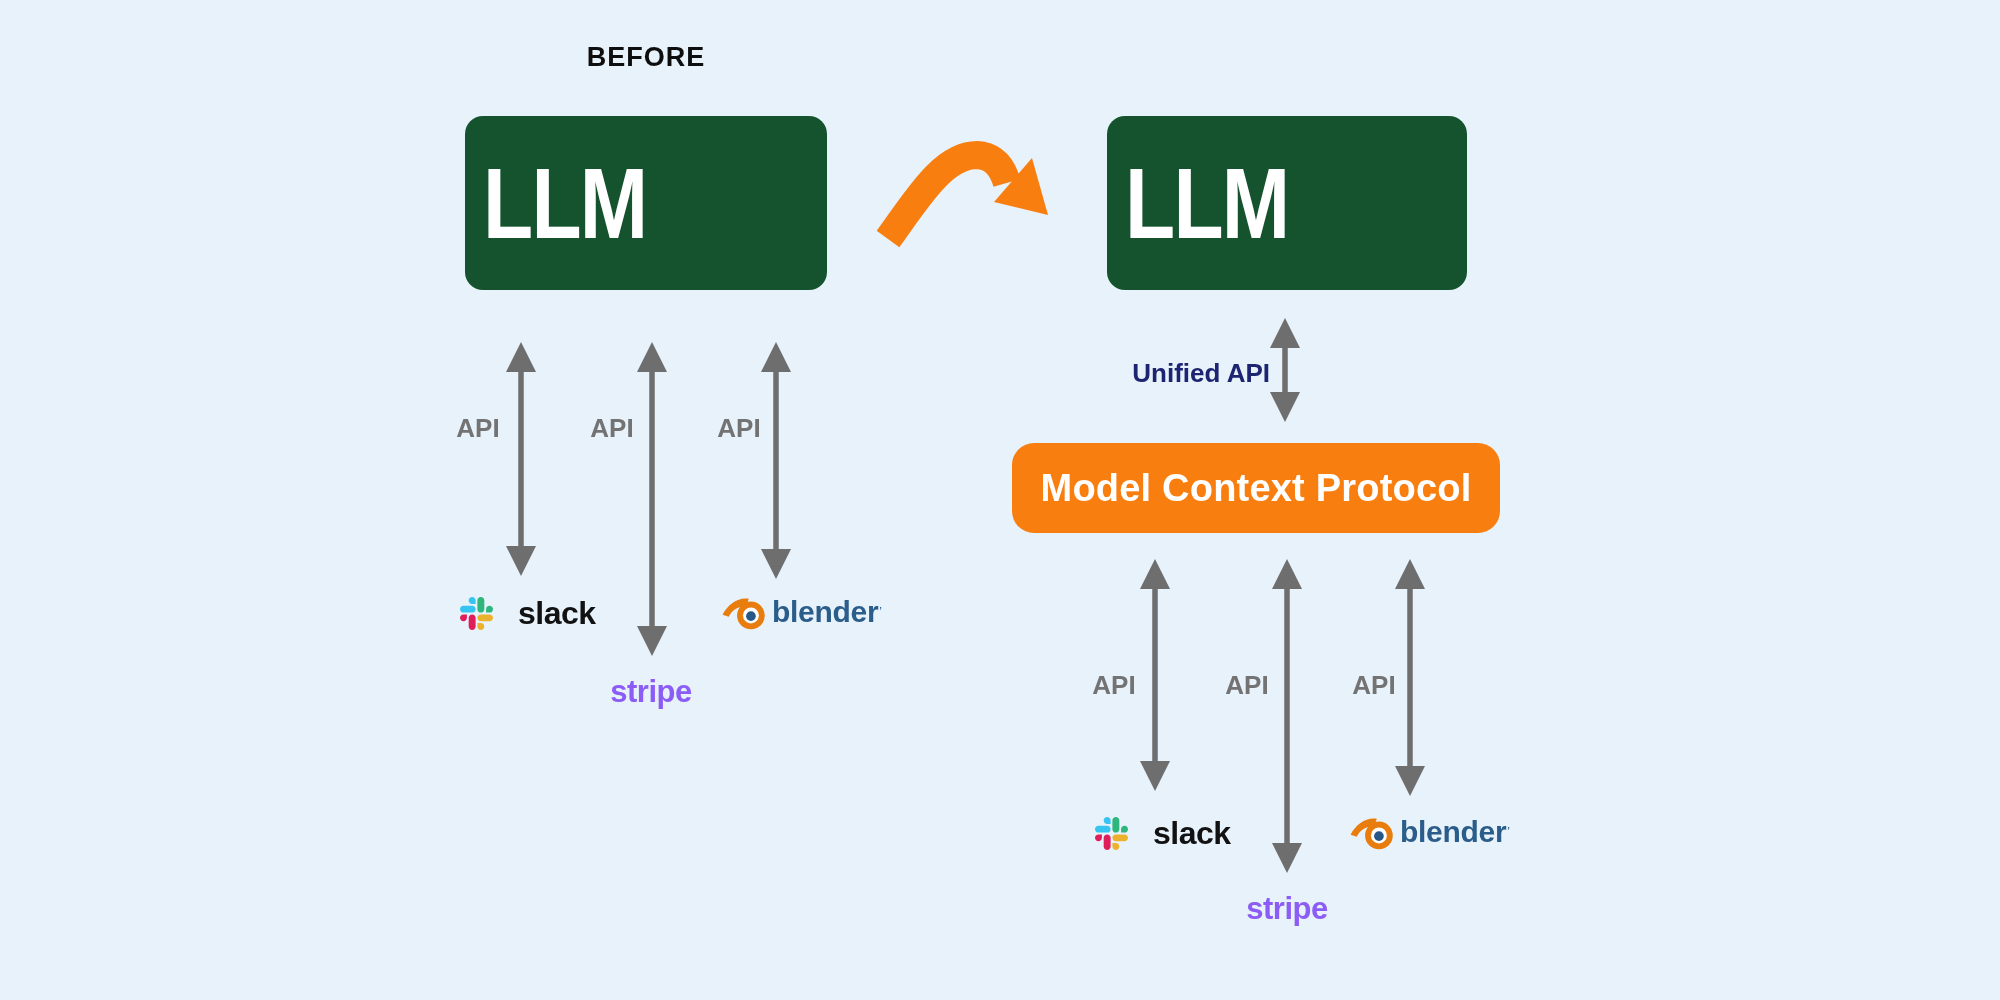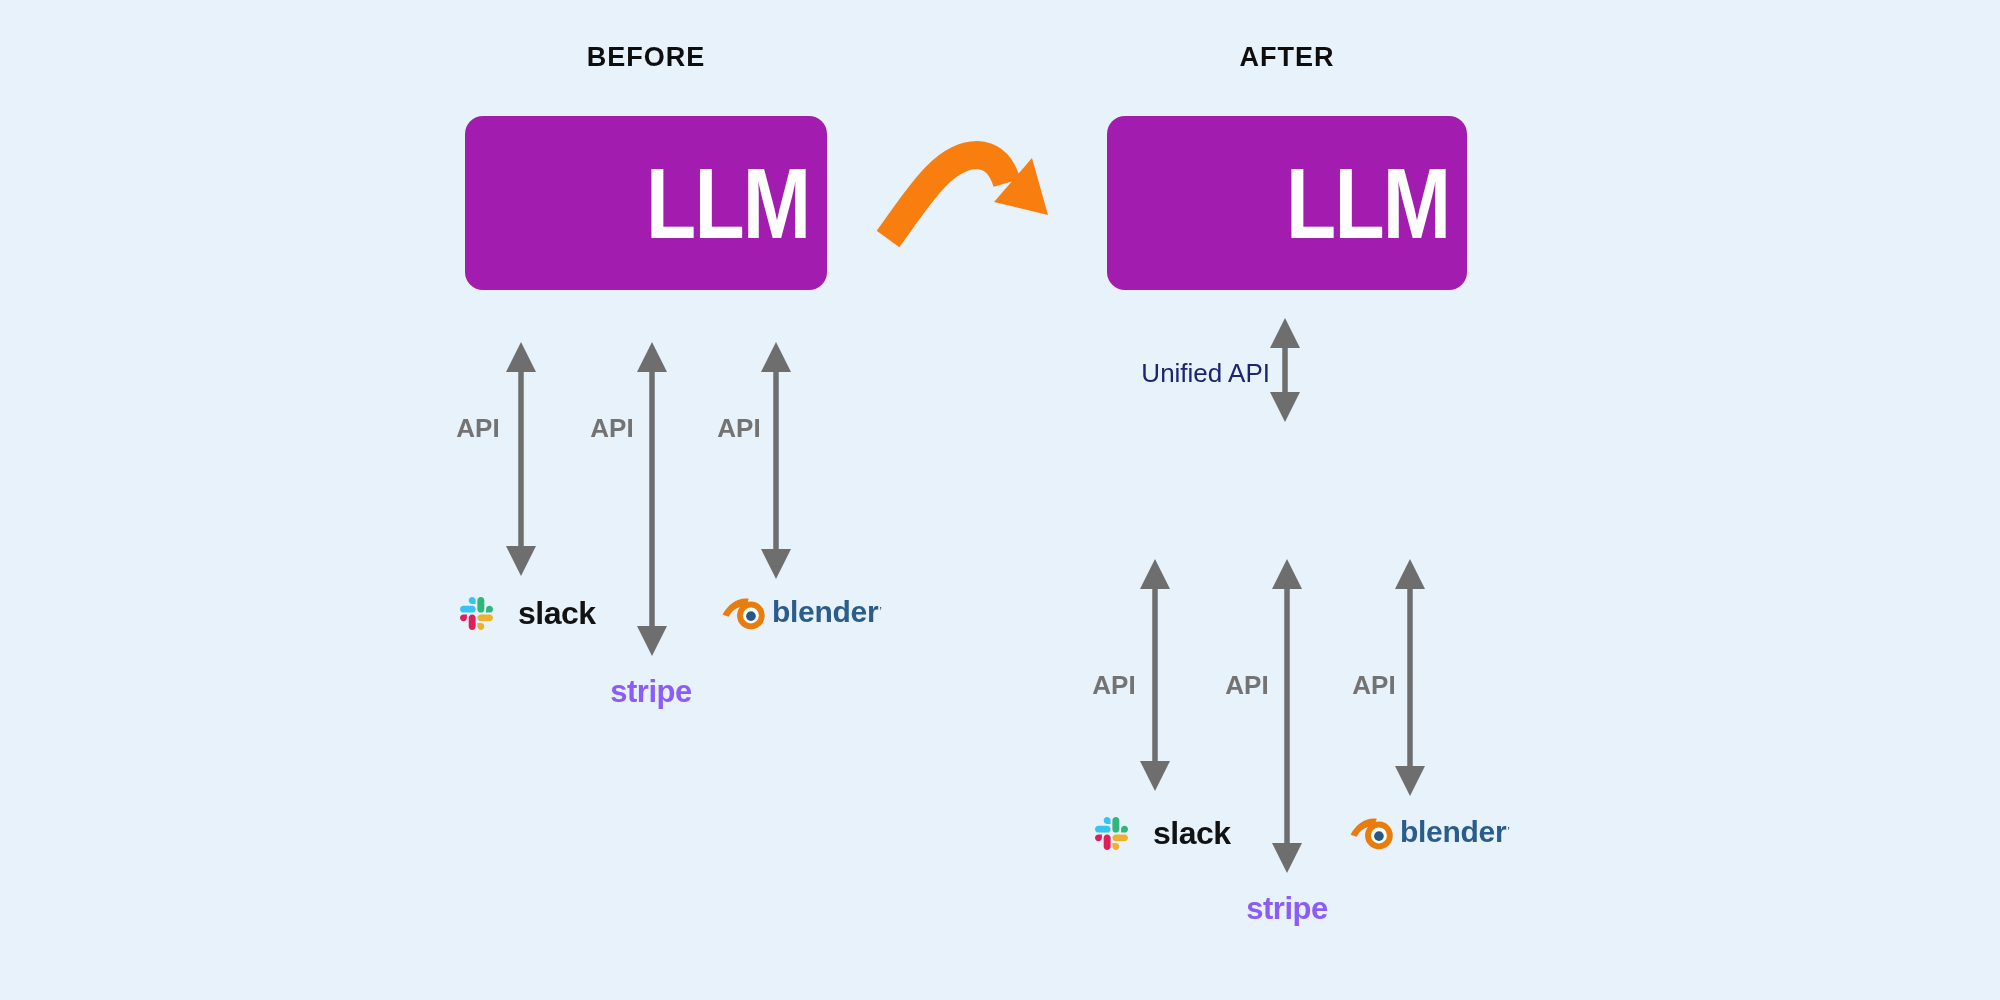--- a/index.html
+++ b/index.html
@@ -24,25 +24,25 @@
     font-weight: bold;
     color: #0E0E0E;
     letter-spacing: 1px;
     text-align: center;
   }
   .llm-box {
     position: absolute;
     top: 116px;
     width: 362px;
     height: 174px;
-    background: #a21caf;
+    background: #14532d;
     border-radius: 18px;
     display: flex;
     align-items: center;
-    justify-content: flex-end;
+    justify-content: flex-start;
   }
   .llm-text {
     color: #FFFFFF;
     font-size: 100px;
     font-weight: bold;
     letter-spacing: -2px;
     transform: scaleX(0.82);
   }
   .mcp-box {
     position: absolute;
@@ -71,21 +71,21 @@
     color: #737373;
     line-height: 1.1;
   }
   .unified-label {
     position: absolute;
     left: 1070px;
     top: 358px;
     width: 200px;
     text-align: right;
     font-size: 26px;
-    font-weight: normal;
+    font-weight: bold;
     color: #1D2472;
   }
   .varrow { position: absolute; }
   .varrow line { stroke: #6E6E6E; stroke-width: 5.5px; }
   .varrow polygon { fill: #6E6E6E; }
 
   .logo-row {
     position: absolute;
     display: flex;
     align-items: center;
@@ -174,33 +174,35 @@
       <circle cx="43" cy="31" r="20" fill="#E87D0D"></circle>
       <circle cx="43" cy="31" r="11.5" fill="#FFFFFF"></circle>
       <circle cx="43" cy="32" r="7" fill="#265787"></circle>
     </svg>
     <span class="blender-text">blender</span>
     <span class="blender-tm">’</span>
   </div>
 
   <div class="stripe-text" style="left:591px; top:674px;">stripe</div>
 
-  <div class="col-title" style="left:1107px; width:360px;">AFTER</div>
 
   <div class="llm-box" style="left:1107px; width:360px;">
     <span class="llm-text">LLM</span>
   </div>
 
   <div class="unified-label">Unified API</div>
   <svg class="varrow" style="left:1268px; top:316px;" width="34" height="108" viewBox="0 0 34 108" aria-hidden="true">
     <line x1="17" y1="28" x2="17" y2="80"></line>
     <polygon points="17,2 2,32 32,32"></polygon>
     <polygon points="17,106 2,76 32,76"></polygon>
   </svg>
 
+  <div class="mcp-box">
+    <span class="mcp-text">Model Context Protocol</span>
+  </div>
 
   <svg class="varrow" style="left:1138px; top:557px;" width="34" height="236" viewBox="0 0 34 236" aria-hidden="true">
     <line x1="17" y1="28" x2="17" y2="208"></line>
     <polygon points="17,2 2,32 32,32"></polygon>
     <polygon points="17,234 2,204 32,204"></polygon>
   </svg>
   <svg class="varrow" style="left:1270px; top:557px;" width="34" height="318" viewBox="0 0 34 318" aria-hidden="true">
     <line x1="17" y1="28" x2="17" y2="290"></line>
     <polygon points="17,2 2,32 32,32"></polygon>
     <polygon points="17,316 2,286 32,286"></polygon>

